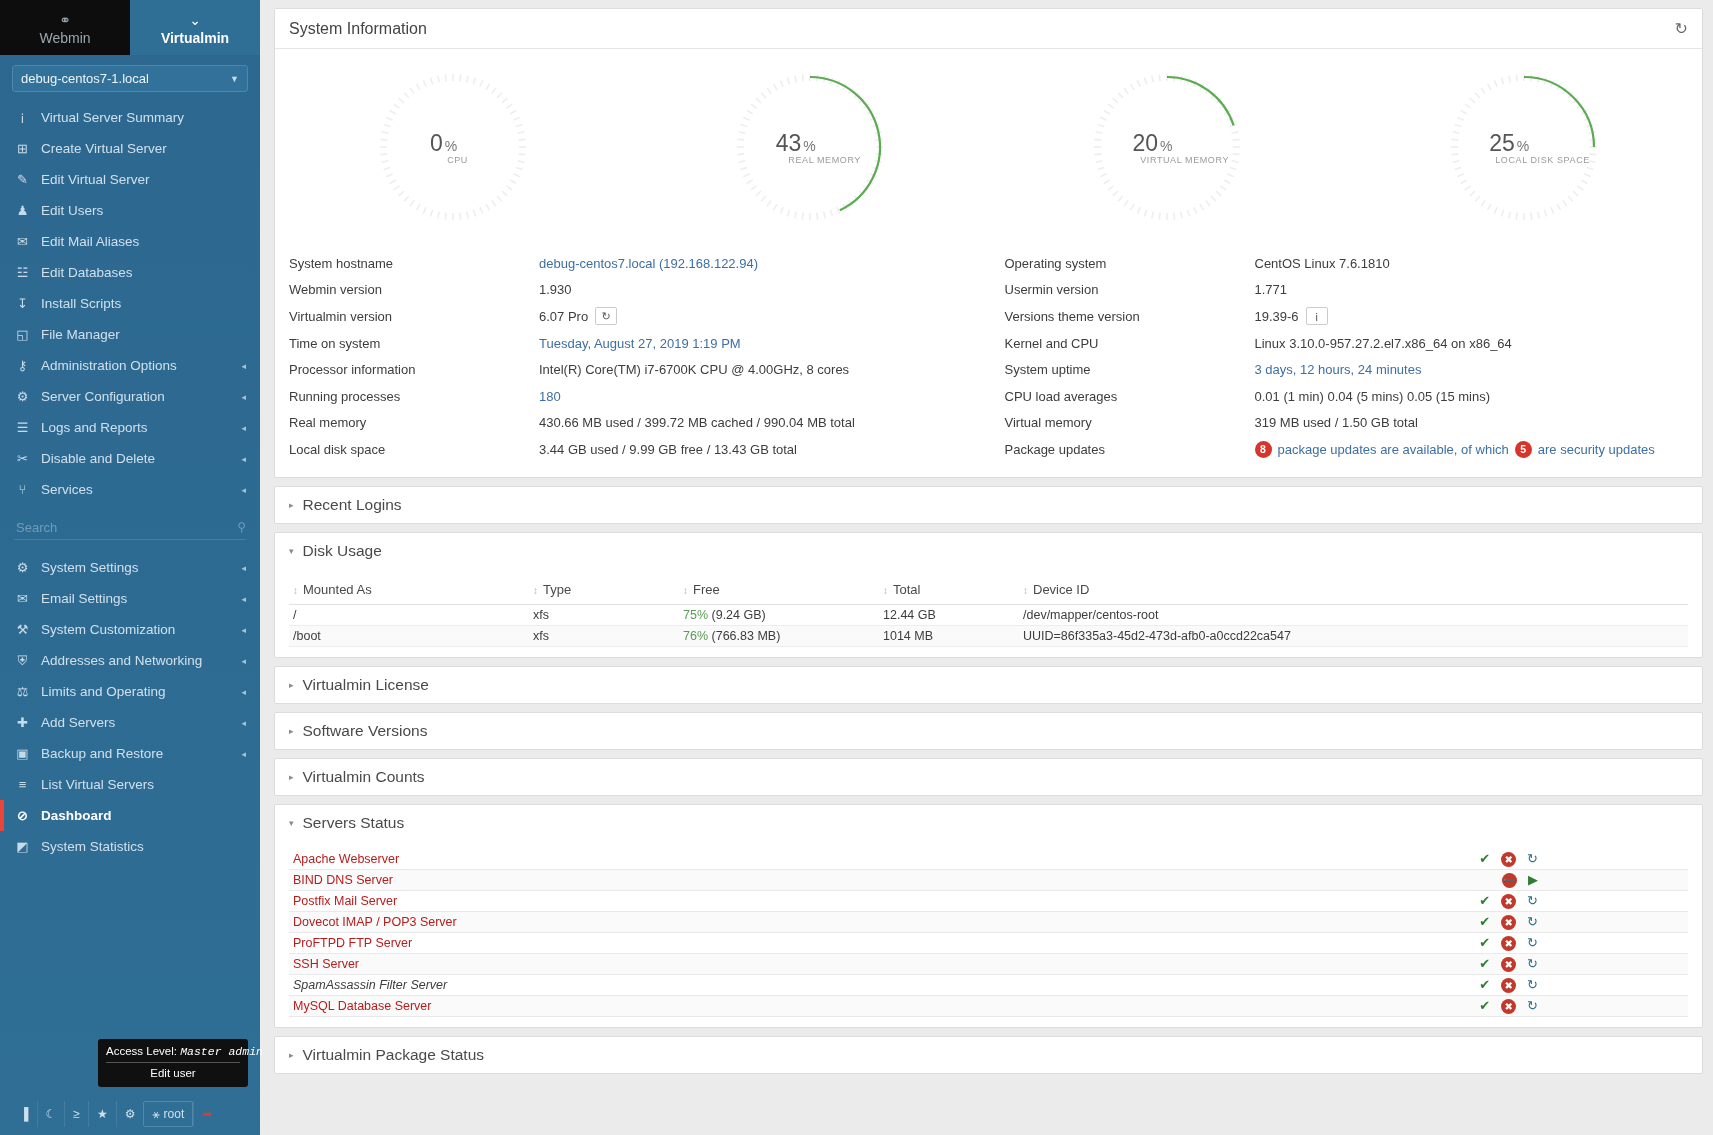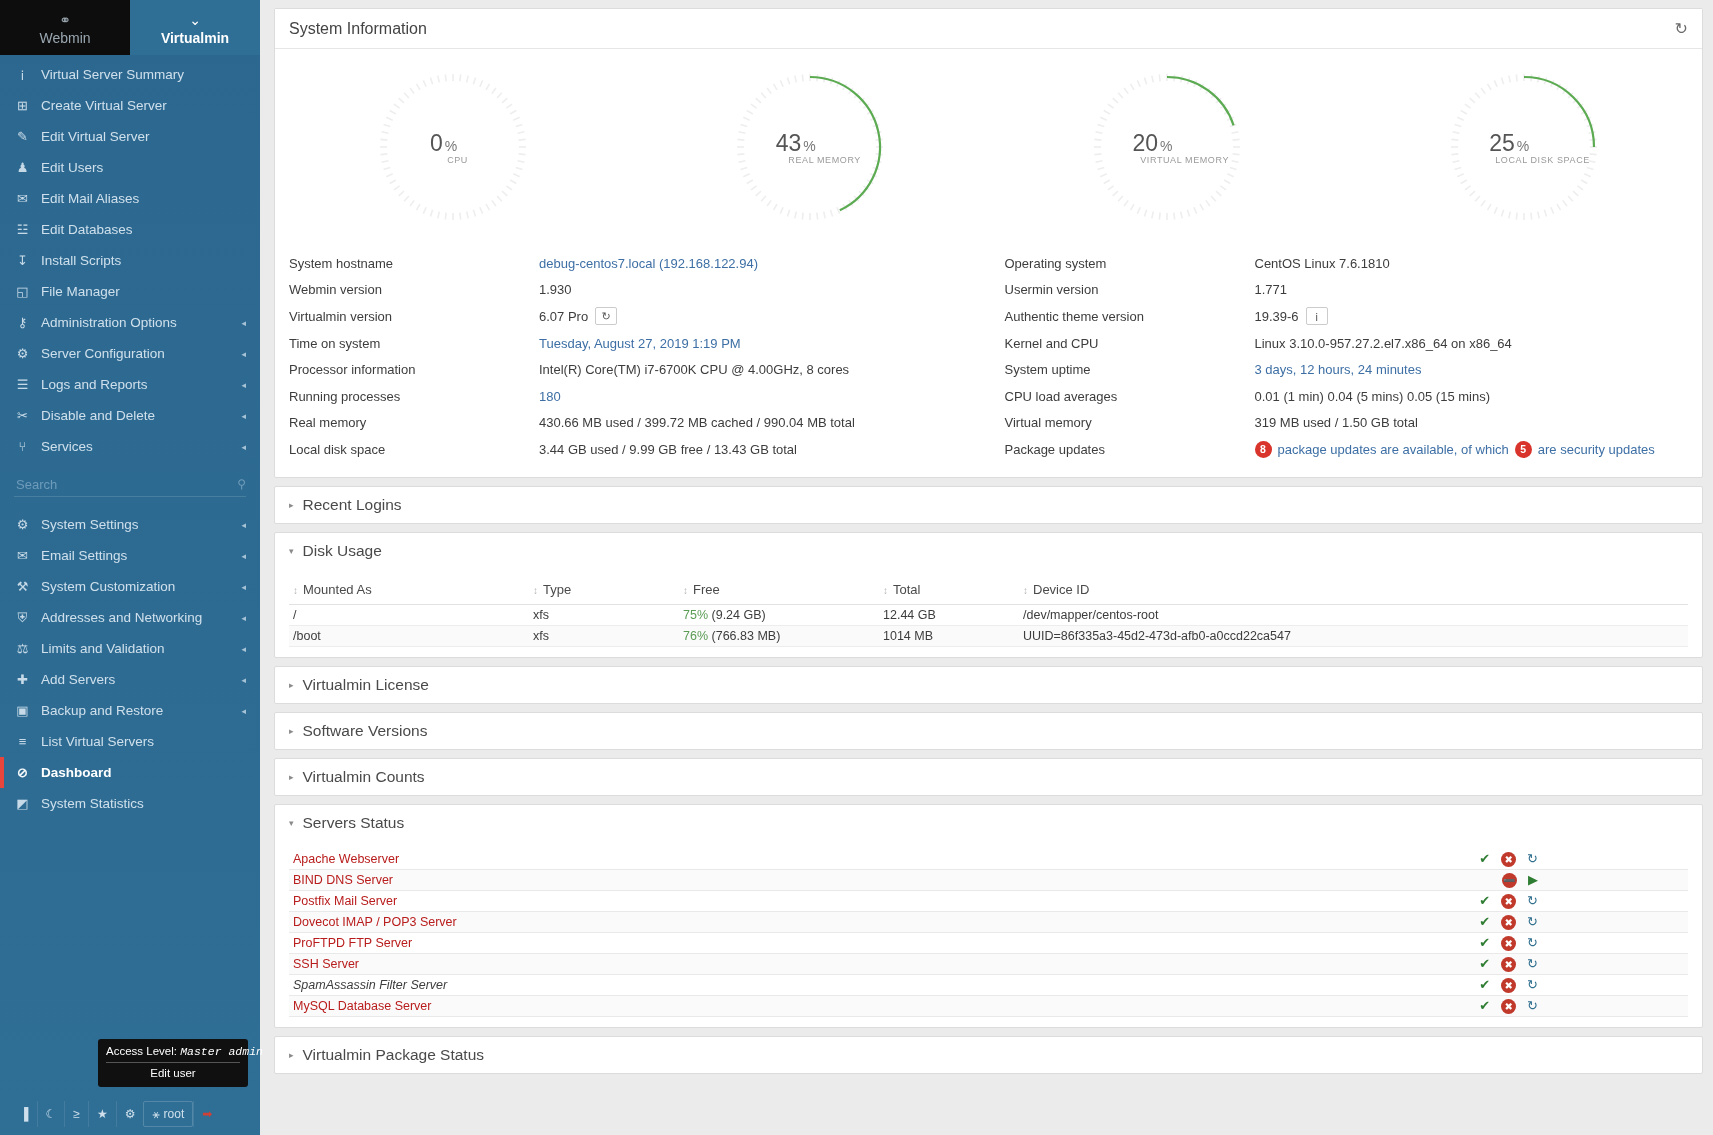--- a/index.html
+++ b/index.html
@@ -184,20 +184,26 @@
       <div class="brand brand-webmin">
         <span class="brand-icon">⚭</span>
         <span class="brand-label">Webmin</span>
       </div>
       <div class="brand brand-virtualmin">
         <span class="brand-icon">⌄</span>
         <span class="brand-label">Virtualmin</span>
       </div>
     </div>
 
+    <div class="host-select-wrap">
+      <div class="host-select">
+        <span>debug-centos7-1.local</span>
+        <span class="caret">▼</span>
+      </div>
+    </div>
 
     <div class="nav" id="nav-top">
         <div class="nav-item">
           <span class="ico">ℹ</span>
           <span class="lbl">Virtual Server Summary</span>
         </div>
         <div class="nav-item">
           <span class="ico">⊞</span>
           <span class="lbl">Create Virtual Server</span>
         </div>
@@ -273,21 +279,21 @@
           <span class="lbl">System Customization</span>
           <span class="arrow">◂</span>
         </div>
         <div class="nav-item">
           <span class="ico">⛨</span>
           <span class="lbl">Addresses and Networking</span>
           <span class="arrow">◂</span>
         </div>
         <div class="nav-item">
           <span class="ico">⚖</span>
-          <span class="lbl">Limits and Validation</span>
+          <span class="lbl">Limits and Operating</span>
           <span class="arrow">◂</span>
         </div>
         <div class="nav-item">
           <span class="ico">✚</span>
           <span class="lbl">Add Servers</span>
           <span class="arrow">◂</span>
         </div>
         <div class="nav-item">
           <span class="ico">▣</span>
           <span class="lbl">Backup and Restore</span>
@@ -678,21 +684,21 @@
                 <span>CentOS Linux 7.6.1810</span>
               </div>
             </div>
             <div class="info-row">
               <div class="k">Usermin version</div>
               <div class="v">
                 <span>1.771</span>
               </div>
             </div>
             <div class="info-row">
-              <div class="k">Authentic theme version</div>
+              <div class="k">Versions theme version</div>
               <div class="v">
                 <span>19.39-6</span>
                 <span class="tiny-btn">ℹ</span>
               </div>
             </div>
             <div class="info-row">
               <div class="k">Kernel and CPU</div>
               <div class="v">
                 <span>Linux 3.10.0-957.27.2.el7.x86_64 on x86_64</span>
               </div>

